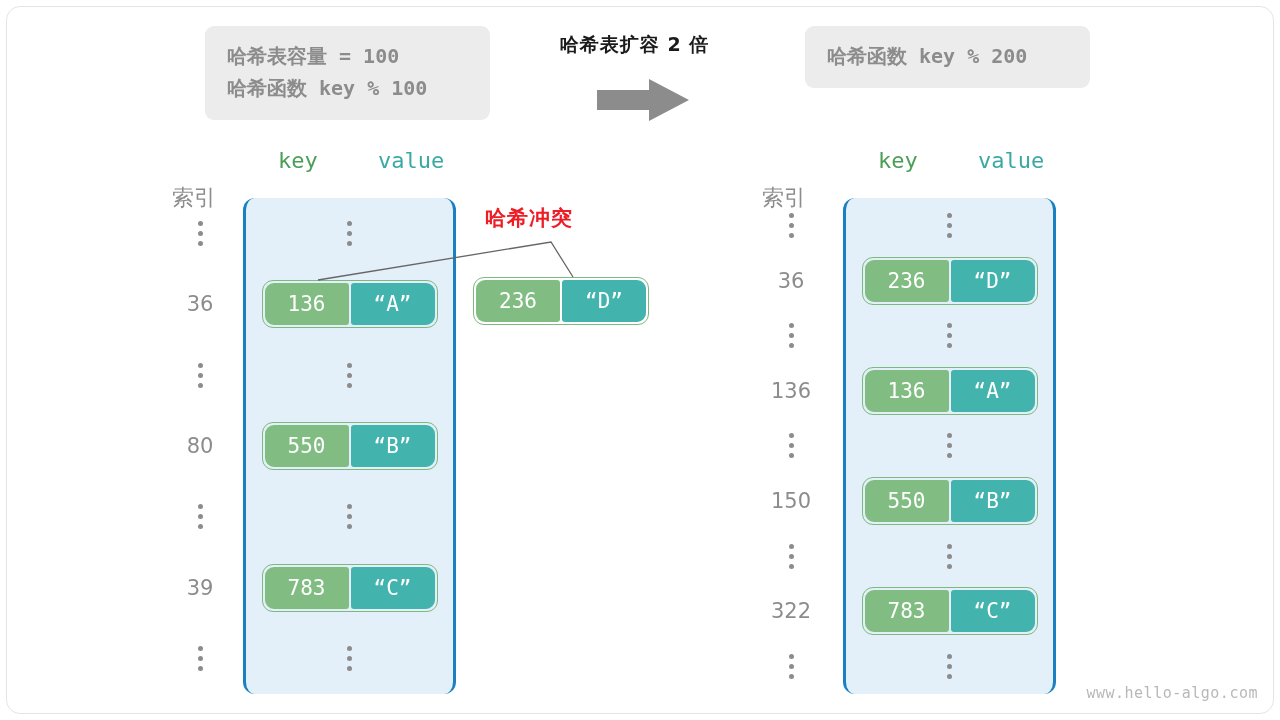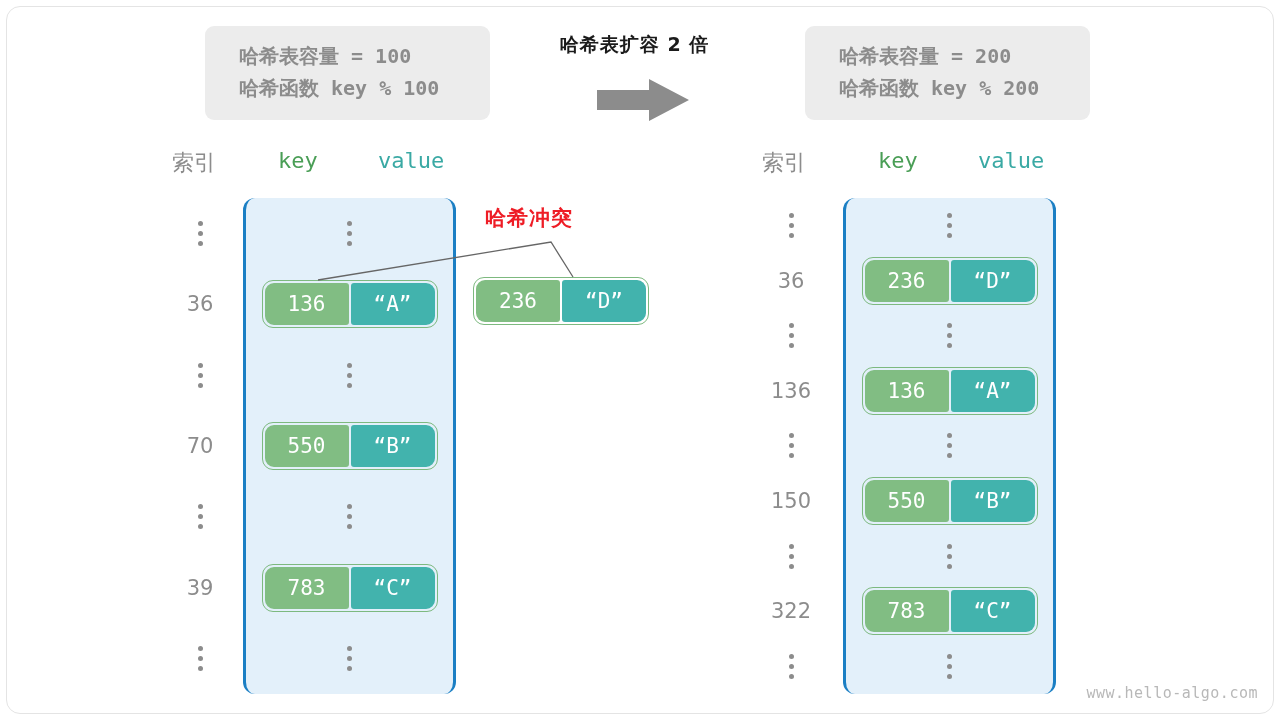--- a/index.html
+++ b/index.html
@@ -31,21 +31,21 @@
     border: 1px solid #e4e4e4;
     border-radius: 14px;
     box-sizing: border-box;
   }
 
   
   .info-box {
     position: absolute;
     background: #ececec;
     border-radius: 9px;
-    padding: 14px 22px 16px 34px;
+    padding: 14px 22px 16px 22px;
     box-sizing: border-box;
   }
   .info-line {
     font-family: "DejaVu Sans Mono", "Liberation Mono", monospace;
     font-size: 20px;
     font-weight: bold;
     color: #8c8c8c;
     line-height: 32px;
     white-space: pre;
     letter-spacing: 0px;
@@ -77,20 +77,21 @@
 
   
   .col-header {
     position: absolute;
     font-size: 22px;
     font-weight: 500;
   }
   .hdr-index {
     color: #8c8c8c;
     font-family: Liberation Serif, serif;
+    margin-top: 35px;
   }
   .hdr-key {
     color: #4a9e56;
     font-family: "DejaVu Sans Mono", "Liberation Mono", monospace;
   }
   .hdr-value {
     color: #3aa9a4;
     font-family: "DejaVu Sans Mono", "Liberation Mono", monospace;
     margin-left: 36px;
   }
@@ -236,21 +237,20 @@
   </div>
 
   <div id="expand-caption">哈希表扩容 2 倍</div>
   <div id="arrow-wrap">
     <svg width="96" height="46" viewBox="0 0 96 46">
       <path d="M2 13 H54 V2 L94 23 L54 44 V33 H2 Z" fill="#8c8c8c"></path>
     </svg>
   </div>
 
   <div class="info-box" id="info-right">
-    <div class="info-line">哈希表容量 = 200</div>
     <div class="info-line">哈希函数 key % 200</div>
   </div>
 
   <div class="col-header hdr-index" style="left:172px; top:148px;">索引</div>
   <div class="col-header hdr-key" style="left:278px; top:148px;">key</div>
   <div class="col-header hdr-value" style="left:342px; top:148px;">value</div>
 
   <div class="index-col" id="left-index-col" style="left:170px; top:198px; width:60px; height:496px;">
       <div class="index-cell">
         <span class="vdots">
@@ -260,21 +260,21 @@
         </span>
       </div>
       <div class="index-cell">36</div>
       <div class="index-cell">
         <span class="vdots">
           <i></i>
           <i></i>
           <i></i>
         </span>
       </div>
-      <div class="index-cell">70</div>
+      <div class="index-cell">80</div>
       <div class="index-cell">
         <span class="vdots">
           <i></i>
           <i></i>
           <i></i>
         </span>
       </div>
       <div class="index-cell">39</div>
       <div class="index-cell">
         <span class="vdots">

